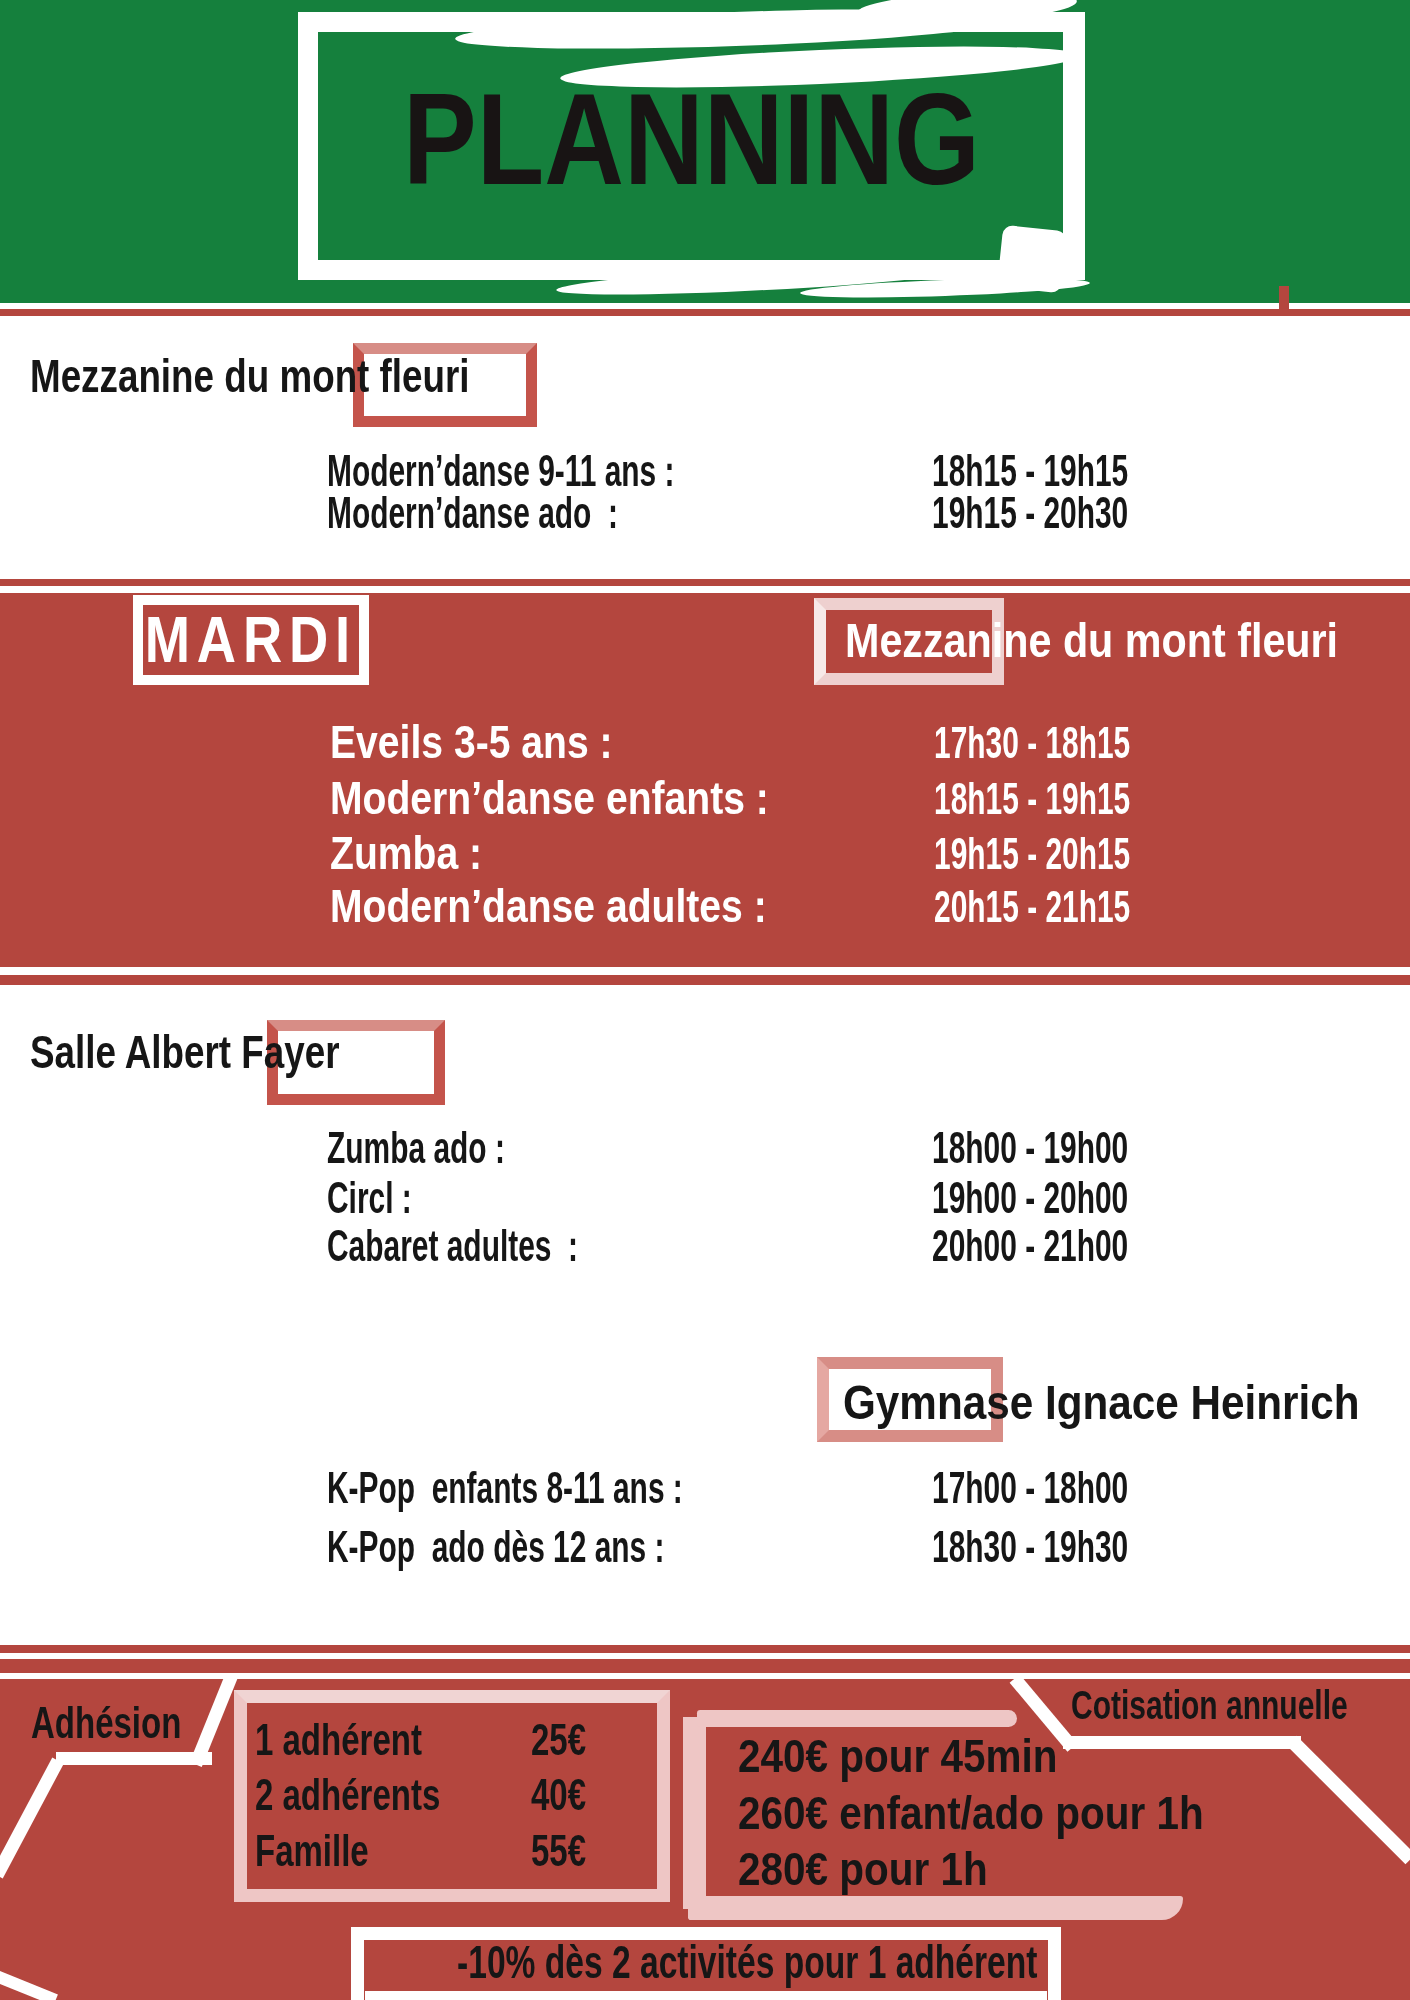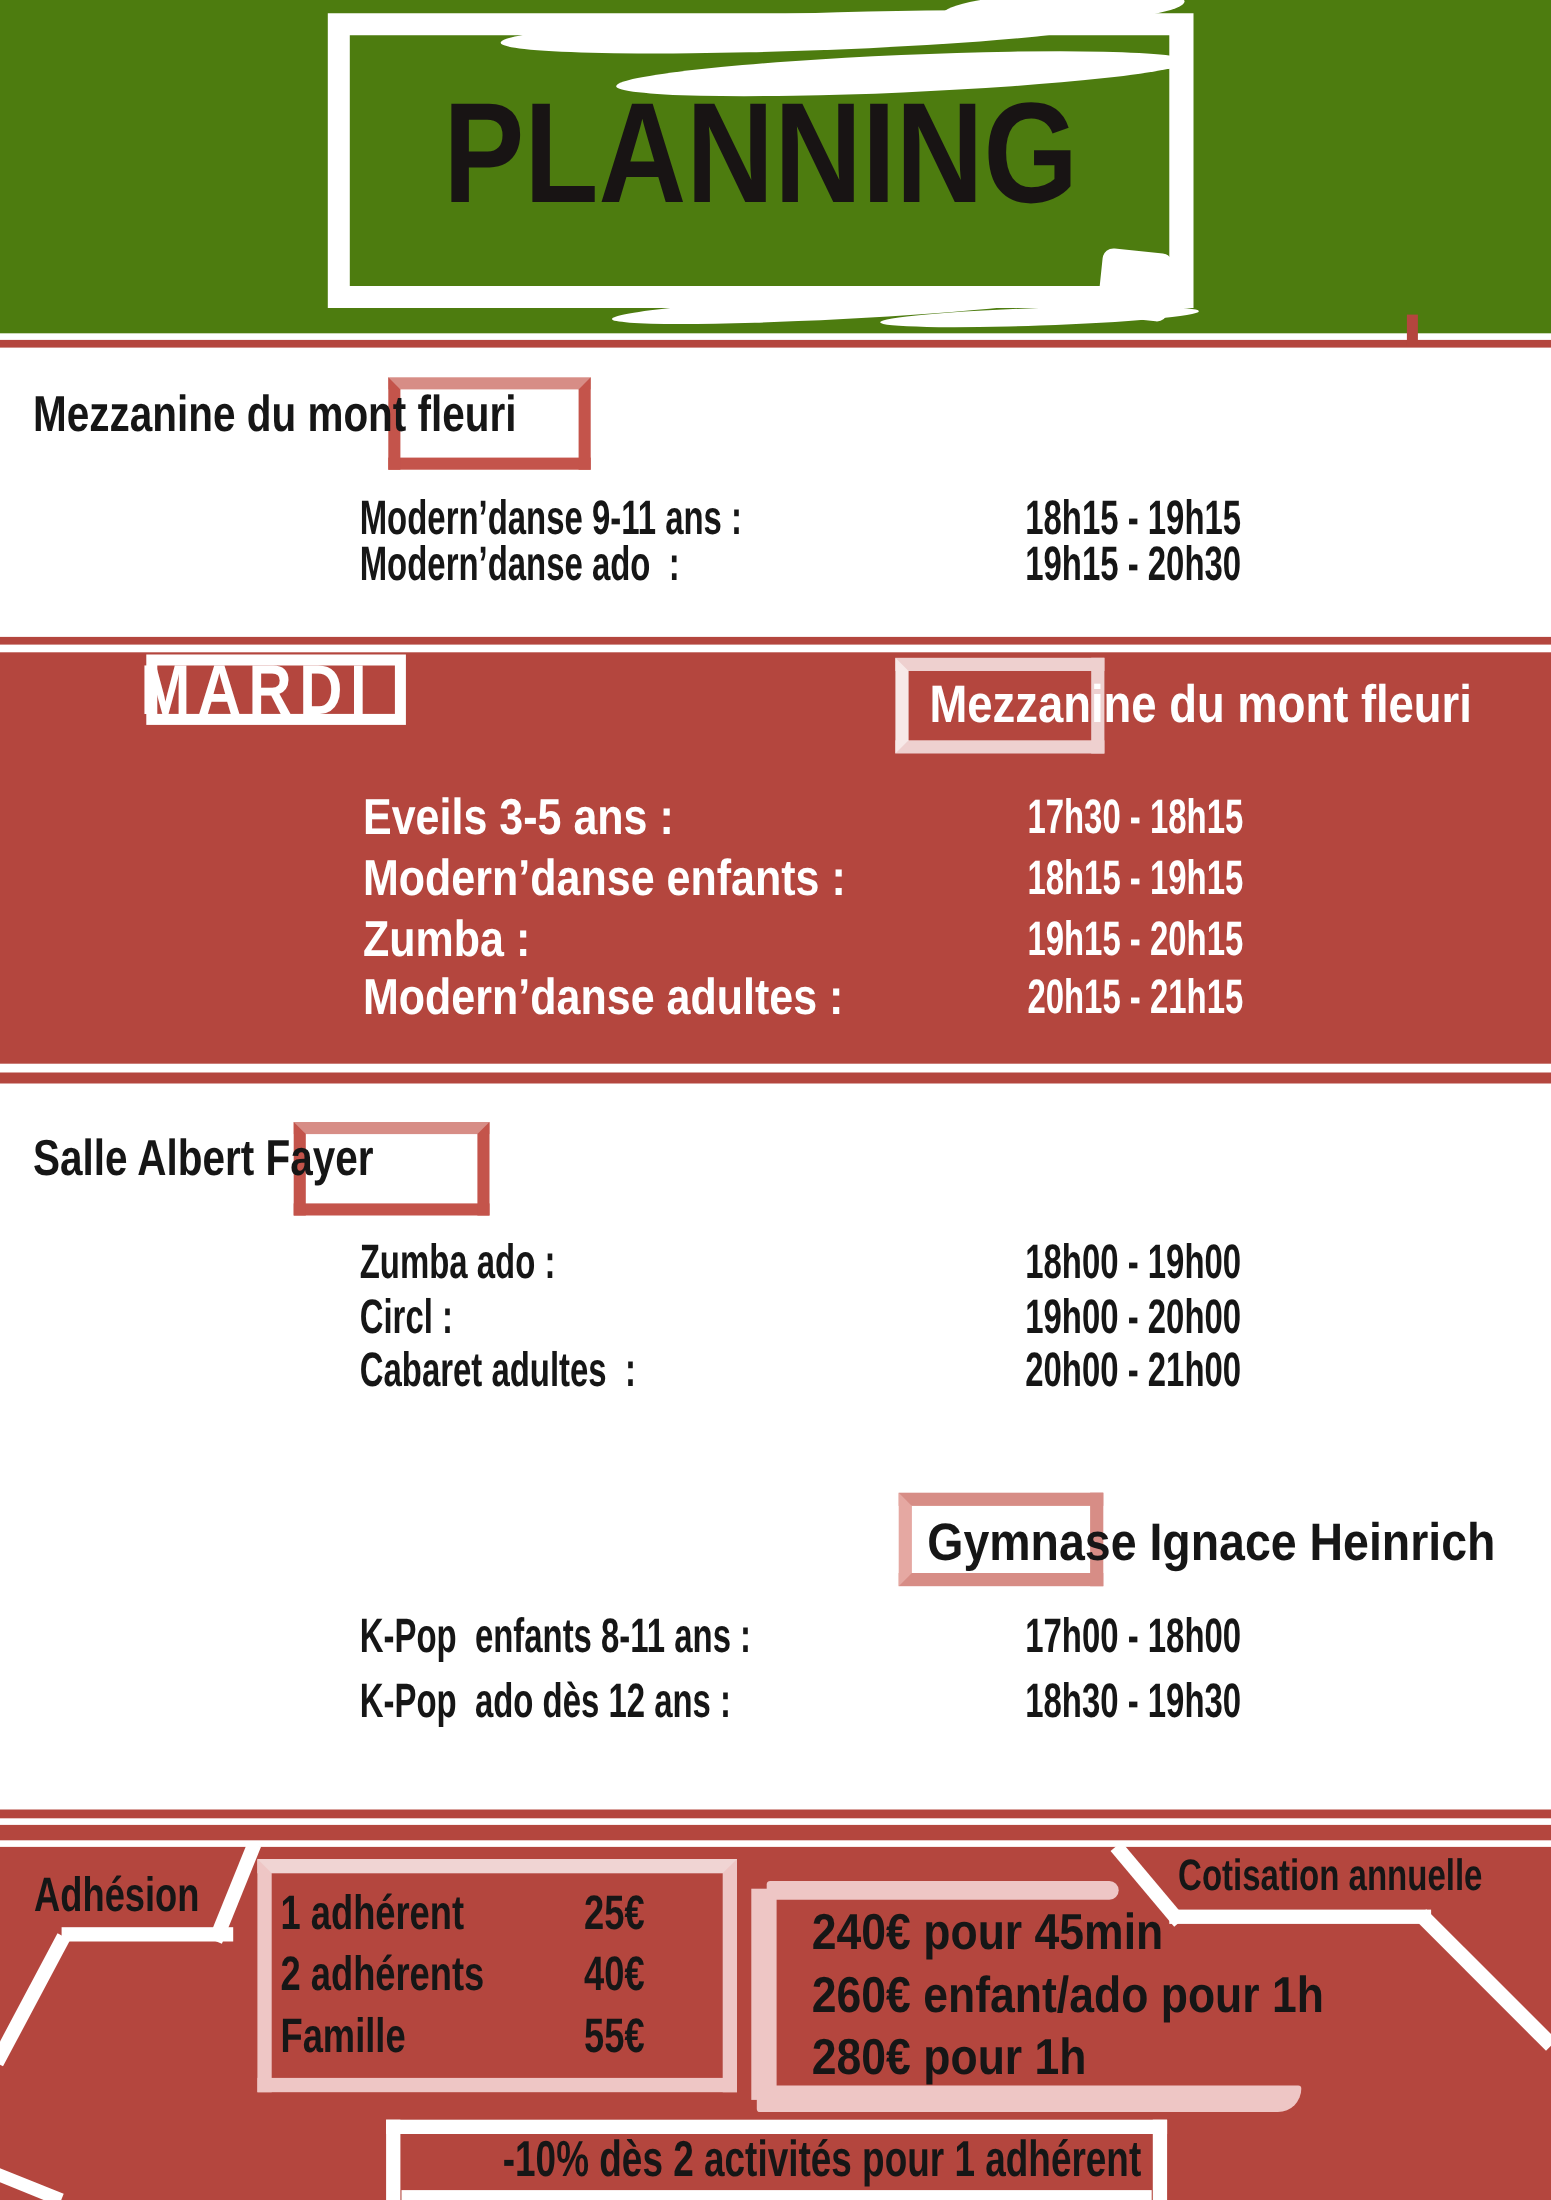--- a/index.html
+++ b/index.html
@@ -4,21 +4,21 @@
 <style>
   html,body{margin:0;padding:0;background:#ffffff;}
   .poster{position:relative;width:1410px;height:2000px;background:#ffffff;overflow:hidden;
           font-family:"Liberation Sans",sans-serif;color:#161616;}
   .abs{position:absolute;}
   .red{background:#b4463e;}
   .pinkbar{background:#eec6c5;}
   .whitebar{background:#ffffff;}
 
   
-  .banner{position:absolute;left:0;top:0;width:1410px;height:303px;background:#4d7c0f;}
+  .banner{position:absolute;left:0;top:0;width:1410px;height:303px;background:#15803d;}
   .title-box{position:absolute;left:298px;top:12px;width:787px;height:268px;
              border:20px solid #ffffff;border-right-width:22px;box-sizing:border-box;}
   .planning{position:absolute;left:318px;top:74px;width:747px;height:130px;
             font-size:130px;line-height:130px;font-weight:bold;letter-spacing:0;
             text-align:center;color:#181414;transform:scaleX(0.85);transform-origin:50% 50%;}
   .swoosh{position:absolute;background:#ffffff;border-radius:50%;}
 
   
   .stripe{position:absolute;left:0;width:1410px;background:#b4463e;}
 
@@ -69,21 +69,21 @@
   <div class="loc" style="left:30px;top:352px;font-size:46px;line-height:48px;transform:scaleX(0.8);">Mezzanine du mont fleuri</div>
 
   <div class="srow" style="left:327px;top:448px;">Modern’danse 9-11 ans :</div>
   <div class="srow" style="left:932px;top:448px;">18h15 - 19h15</div>
   <div class="srow" style="left:327px;top:490px;">Modern’danse ado  :</div>
   <div class="srow" style="left:932px;top:490px;">19h15 - 20h30</div>
 
   <div class="stripe" style="top:579px;height:7px;"></div>
   <div class="abs red" style="left:0;top:593px;width:1410px;height:374px;"></div>
 
-  <div class="day-box day-white" style="left:133px;top:595px;width:236px;height:64px;justify-content:flex-end;">
+  <div class="day-box day-white" style="left:133px;top:595px;width:236px;height:90px;">
     <div class="day-text w" style="font-size:64px;">MARDI</div>
   </div>
 
   <div class="bbw" style="left:814px;top:598px;width:190px;height:87px;"></div>
   <div class="loc w" style="left:845px;top:616px;font-size:48px;line-height:50px;transform:scaleX(0.86);">Mezzanine du mont fleuri</div>
 
   <div class="mrow" style="left:330px;top:719px;">Eveils 3-5 ans :</div>
   <div class="srow w" style="left:934px;top:720px;">17h30 - 18h15</div>
   <div class="mrow" style="left:330px;top:775px;">Modern’danse enfants :</div>
   <div class="srow w" style="left:934px;top:776px;">18h15 - 19h15</div>

